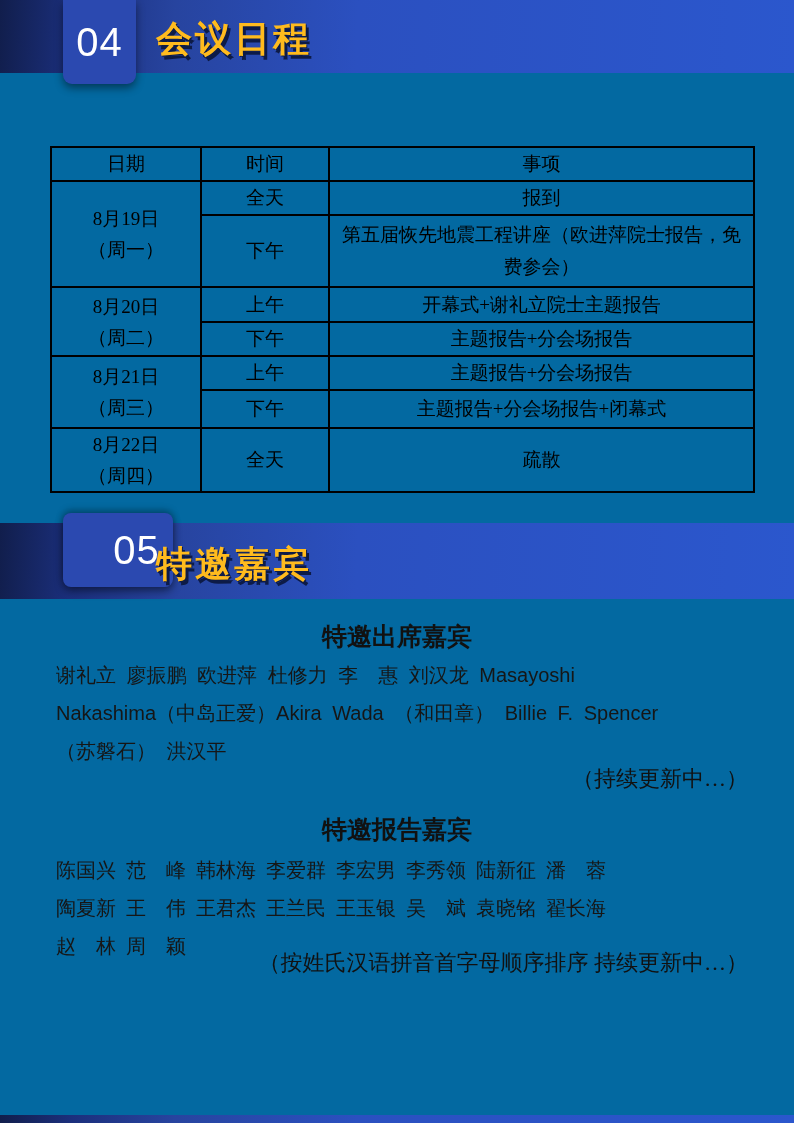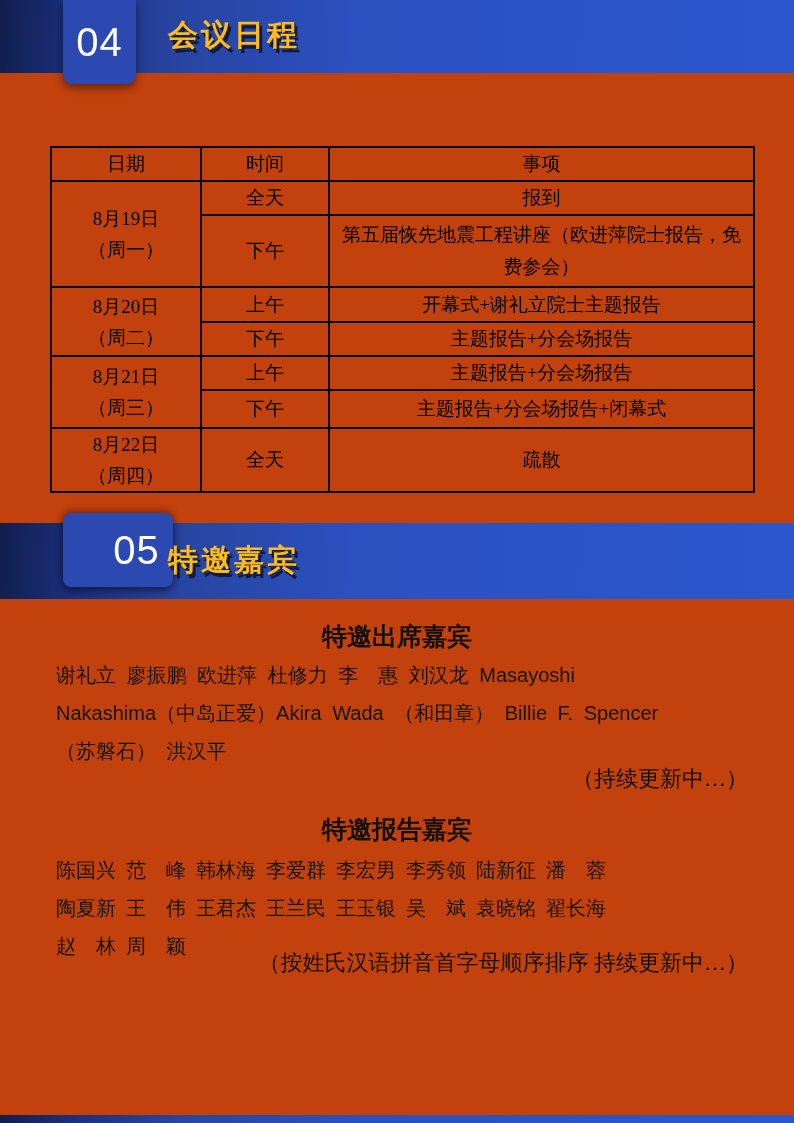--- a/index.html
+++ b/index.html
@@ -1,18 +1,18 @@
 <!DOCTYPE html>
 <html><head>
 <meta charset="utf-8">
 <style>
   html,body { margin:0; padding:0; background:#ffffff; }
   .page {
     position:relative; width:794px; height:1123px; margin:0 auto;
-    background:#c2410c; overflow:hidden;
+    background:#0369a1; overflow:hidden;
     font-family:"Liberation Serif","DejaVu Serif",serif;
     color:#1c1c1c;
   }
 
   
   .banner {
     position:absolute; left:0; width:794px; height:73px;
     background:linear-gradient(93deg,#111e4c 0%,#1b2f7c 9%,#27449f 22%,#2b50c0 45%,#2b57cd 100%);
   }
   #banner-schedule { top:0; }
@@ -23,23 +23,23 @@
     background:#2b49b0;
     box-shadow:0 4px 9px rgba(0,0,0,.45), 0 -3px 7px rgba(0,0,0,.28);
     display:flex; align-items:center; justify-content:center;
     color:#ffffff; font-family:"Liberation Sans","DejaVu Sans",sans-serif;
     font-weight:200; font-size:40px; letter-spacing:1px;
   }
   #numbox-schedule { top:0; height:84px; border-radius:0 0 9px 9px; box-shadow:0 4px 9px rgba(0,0,0,.45); }
   #numbox-guests   { top:513px; height:74px; border-radius:8px;padding-left:37px; }
 
   .banner-title {
-    position:absolute; left:168px;
+    position:absolute; left:156px;
     font-family:"Liberation Sans","DejaVu Sans",sans-serif;
-    font-weight:900; font-size:30px; letter-spacing:3px;
+    font-weight:900; font-size:36px; letter-spacing:3px;
     color:#ffbb1e;
     text-shadow:3px 4px 0 #0d1b47, 1px 1px 0 #0d1b47;
   }
   #title-schedule { top:15px; }
   #title-guests   { top:540px; }
 
   
   .sched-table {
     position:absolute; top:146px; left:50px; width:703px;
     border-collapse:collapse; table-layout:fixed;

